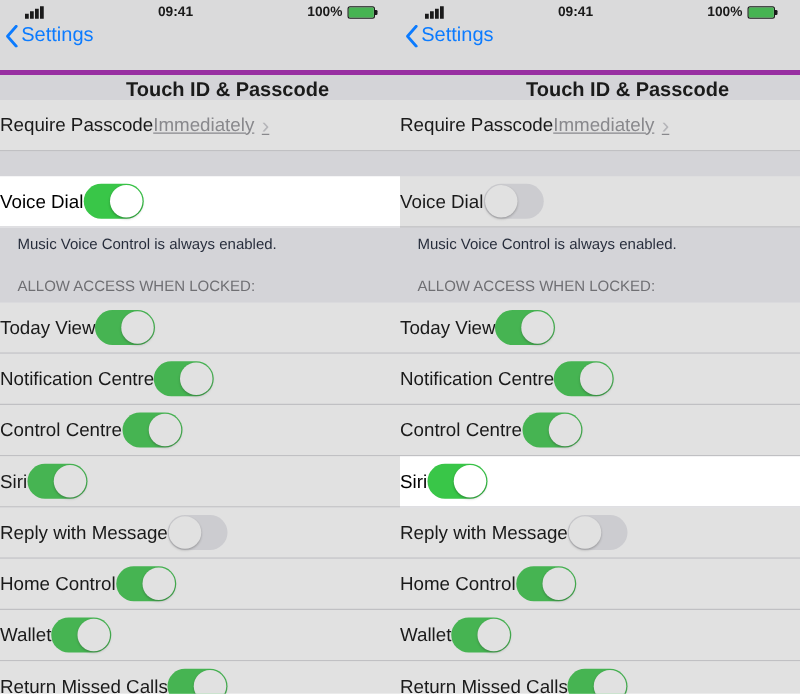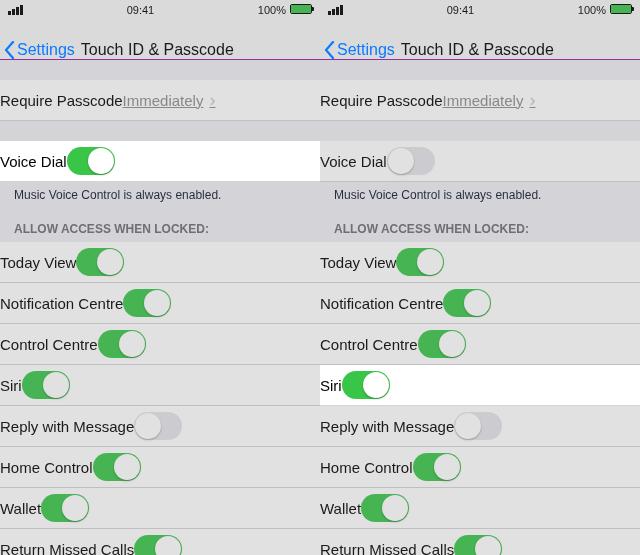--- a/index.html
+++ b/index.html
@@ -21,63 +21,64 @@
     position:absolute;
     inset:0;
     background: rgba(120,120,120,0.22);
     pointer-events:none;
   }
   .statusbar {
     height: 20px;
     display:flex;
     align-items:center;
     justify-content:space-between;
-    padding: 0 8px;
+    padding: 0 20px;
     font-size: 11px;
-    font-weight:400;
+    font-weight:700;
     background:#f7f7f8;
     color:#000;
   }
   .signal { display:flex; align-items:flex-end; gap:1px; }
   .signal i { width:3px; background:#000; display:inline-block; }
   .signal i:nth-child(1){height:4px}
   .signal i:nth-child(2){height:6px}
   .signal i:nth-child(3){height:8px}
   .signal i:nth-child(4){height:10px}
-  .sb-right { display:flex; gap:4px; }
+  .sb-right { display:flex; align-items:center; gap:4px; }
   .battery {
     width:22px; height:10px; border:1px solid #000; border-radius:2px;
     position:relative;
   }
   .battery::after{
     content:""; position:absolute; right:-3px; top:2px; width:2px; height:4px;
     background:#000; border-radius:0 1px 1px 0;
   }
   .battery i { display:block; height:100%; width:100%; background:#39c648; border-radius:1px;}
   .navbar {
     height: 40px;
     background:#f7f7f8;
-    border-bottom:1px solid #a21caf;
+    border-bottom:4px solid #a21caf;
     display:flex;
-    align-items:flex-end;
+    align-items:flex-start;
     position:relative;
+    gap:20px;
   }
   .back {
     display:flex; align-items:center;
     color:#0b7bff;
     font-size:16px;
     padding-left:4px;
     z-index:1;
   }
   .chev {
     width:11px; height:18px; margin-right:2px;
   }
   .nav-title {
     position:absolute; left:0; right:0; text-align:center;
-    font-size:16px; font-weight:400; margin-left:65px; text-align:left;
+    font-size:16px; font-weight:700; margin-left:65px; text-align:left;margin-top:44px;
   }
   
   .nav-title { position:static; margin-left:6px; }
   .list { }
   .row {
     background:#fff;
     min-height:41px;
     display:flex;
     align-items:center;
     padding: 0 0;
@@ -90,21 +91,20 @@
   .footer {
     font-size:12px;
     color:#0f172a;
     padding: 6px 14px 8px;
   }
   .header {
     font-size:12px;
     color:#6d6d72;
     padding: 12px 14px 6px;
     text-transform:uppercase;
-    font-weight:bold;
   }
   .gap-strip { height:20px; }
   .toggle {
     width:48px; height:28px; border-radius:14px; position:relative;
     background:#e5e5ea;
     transition:.2s;
   }
   .toggle::after{
     content:""; position:absolute; top:1px; left:1px;
     width:26px; height:26px; border-radius:50%;

